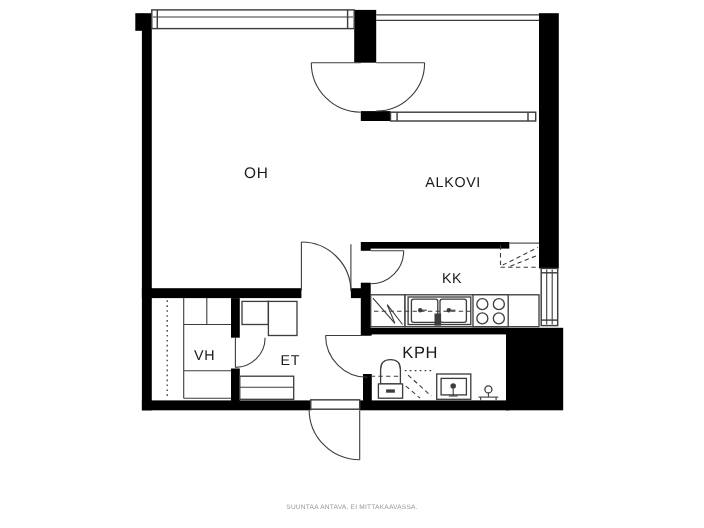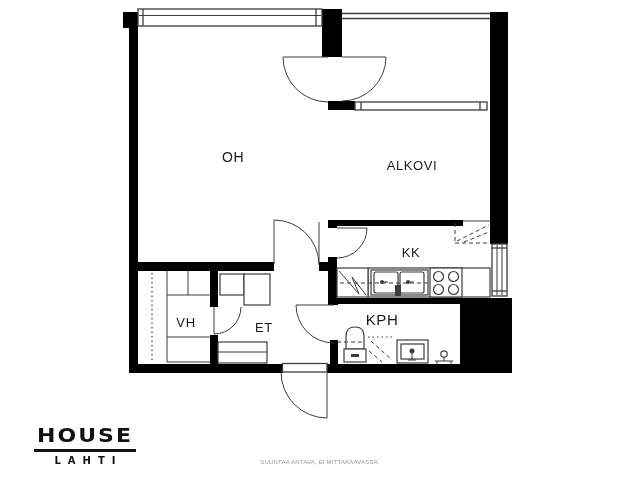--- a/index.html
+++ b/index.html
@@ -185,21 +185,16 @@
   </g>
 
   <text class="lbl" x="233" y="162" text-anchor="middle">OH</text>
   <text class="lbl lbl-sm" x="412" y="170" text-anchor="middle">ALKOVI</text>
   <text class="lbl lbl-sm" x="411" y="257" text-anchor="middle">KK</text>
   <text class="lbl lbl-sm" x="186" y="327" text-anchor="middle">VH</text>
   <text class="lbl lbl-sm" x="264" y="332" text-anchor="middle">ET</text>
   <text class="lbl lbl-lg" x="382" y="325" text-anchor="middle">KPH</text>
 </svg>
 
-  <div class="logo">
-    <div class="logo-primary">HOUSE</div>
-    <div class="logo-line"></div>
-    <div class="logo-secondary">LAHTI</div>
-  </div>
 
   <div class="disclaimer">SUUNTAA ANTAVA, EI MITTAKAAVASSA.</div>
 
 </div>
 
 </body></html>

